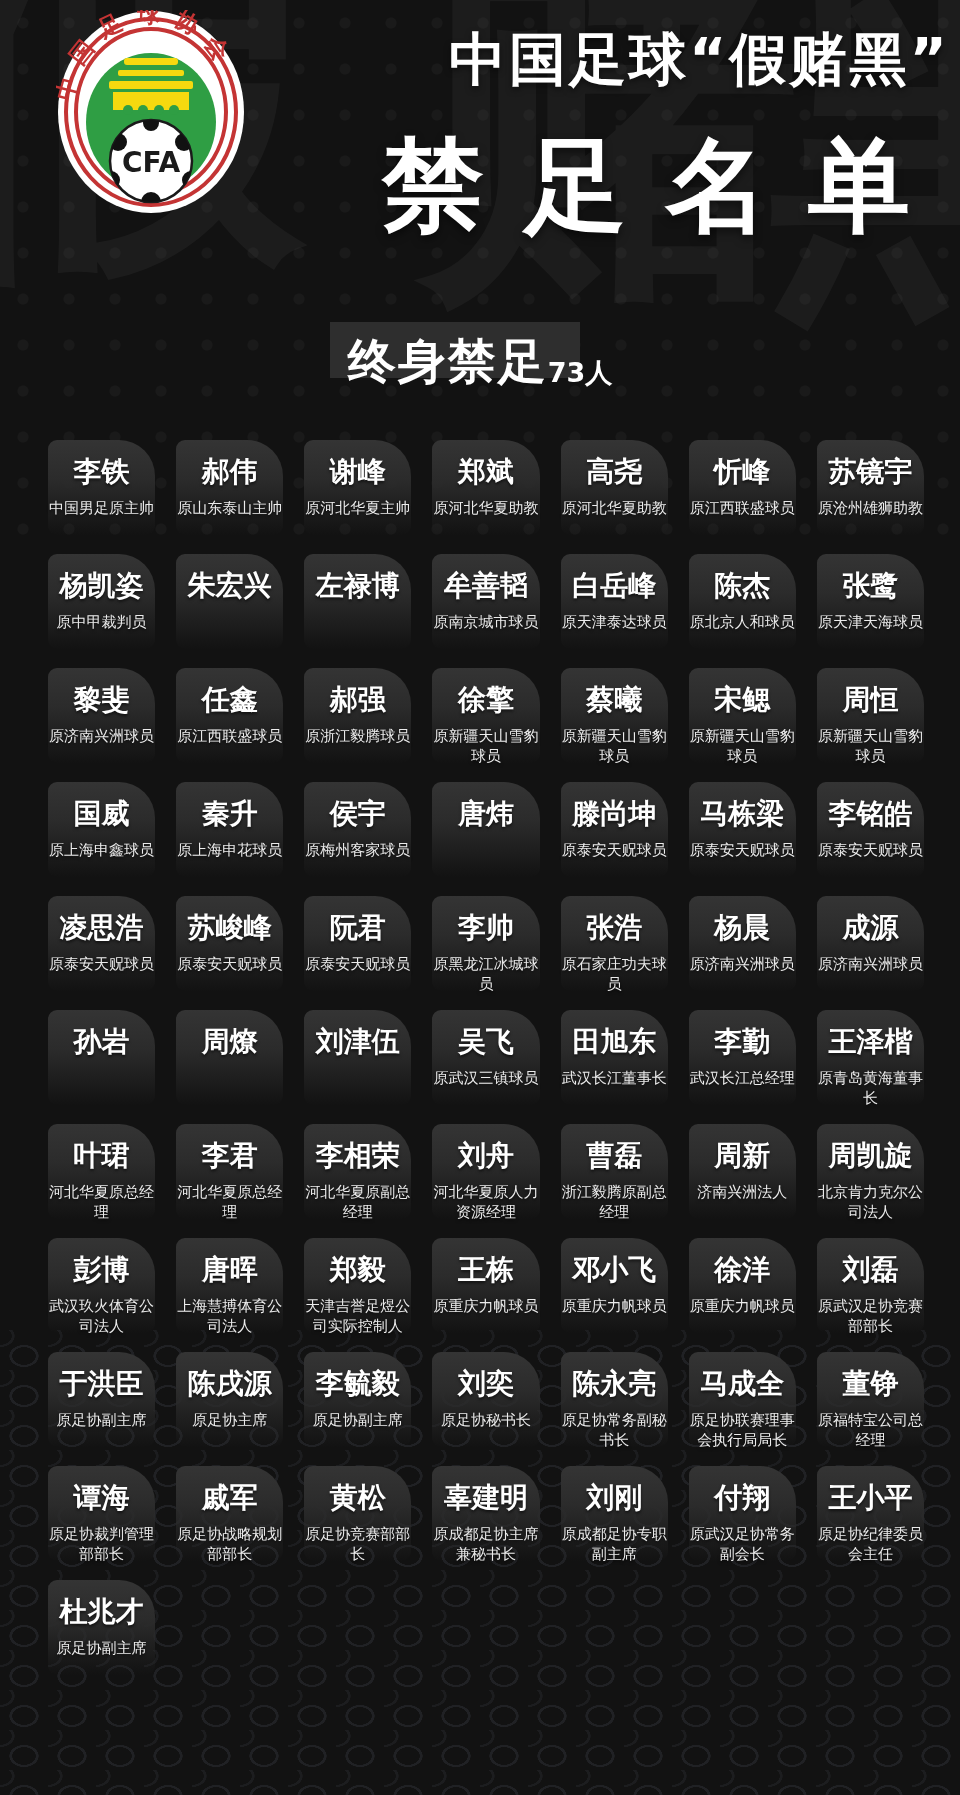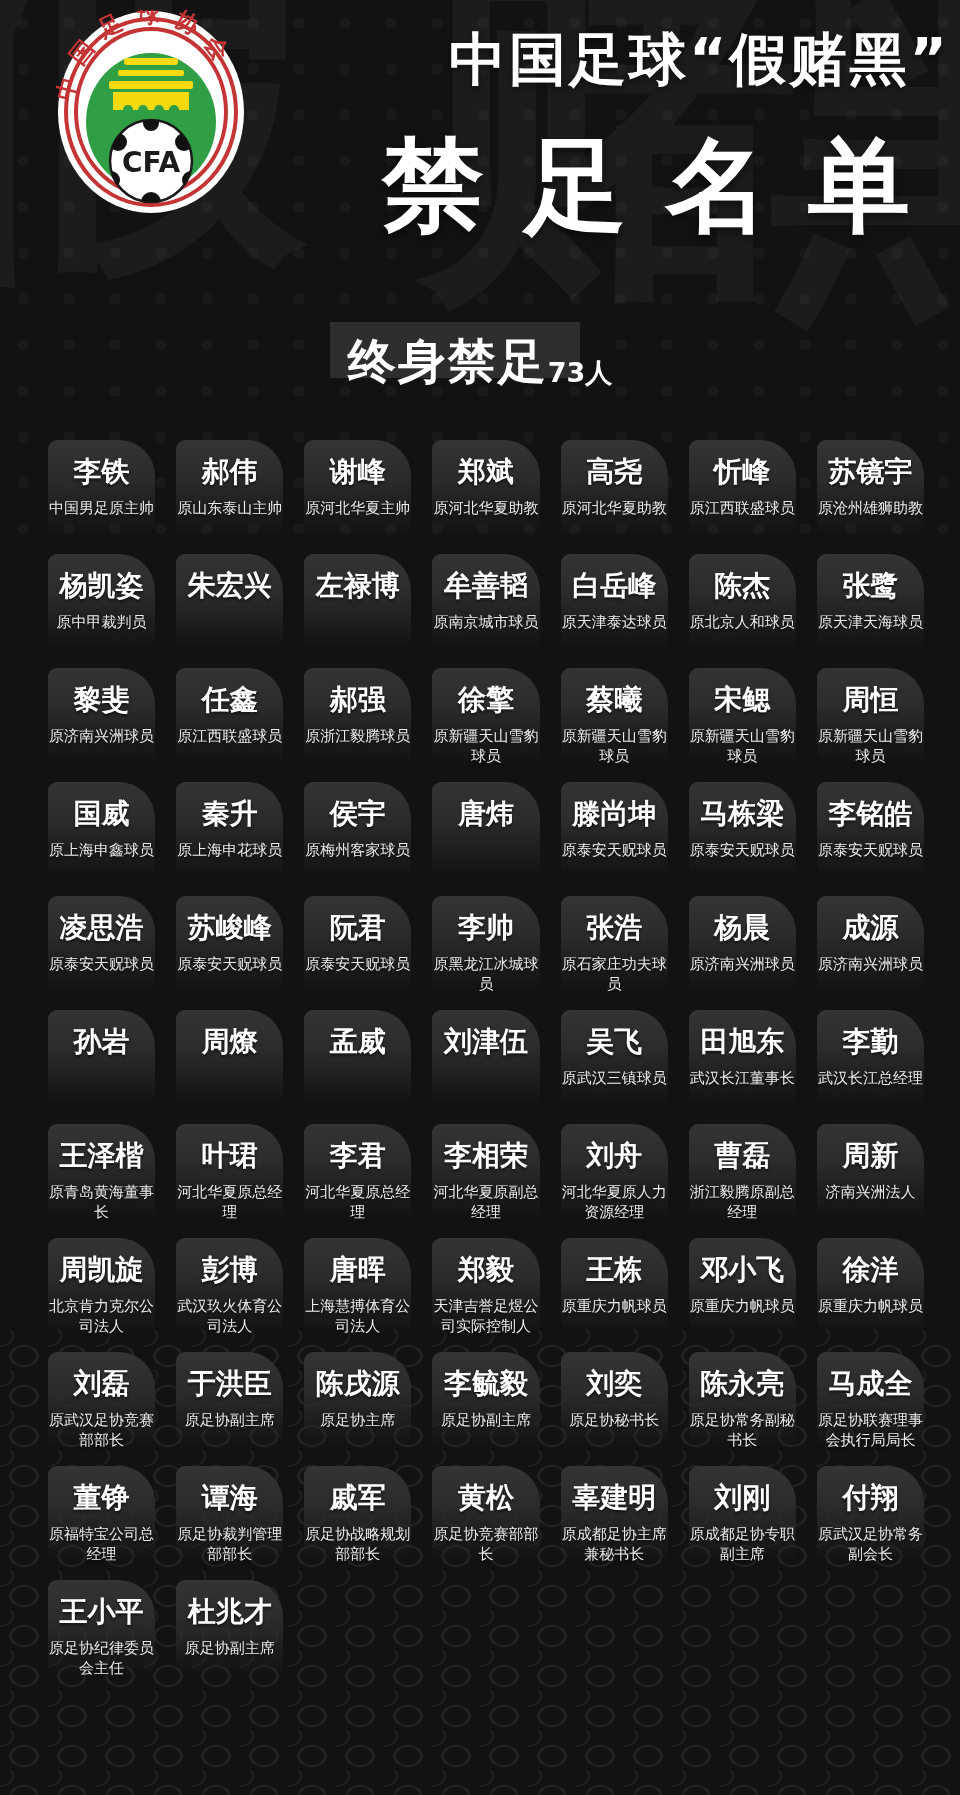--- a/index.html
+++ b/index.html
@@ -335,25 +335,20 @@
         <div class="pname">孙岩</div>
         <div class="pdesc"></div>
       </div>
       <div class="cell">
         <div class="cardbg"></div>
         <div class="pname">周燎</div>
         <div class="pdesc"></div>
       </div>
       <div class="cell">
         <div class="cardbg"></div>
-        <div class="pname">孟威</div>
-        <div class="pdesc"></div>
-      </div>
-      <div class="cell">
-        <div class="cardbg"></div>
         <div class="pname">刘津伍</div>
         <div class="pdesc"></div>
       </div>
       <div class="cell">
         <div class="cardbg"></div>
         <div class="pname">吴飞</div>
         <div class="pdesc">原武汉三镇球员</div>
       </div>
       <div class="cell">
         <div class="cardbg"></div>

